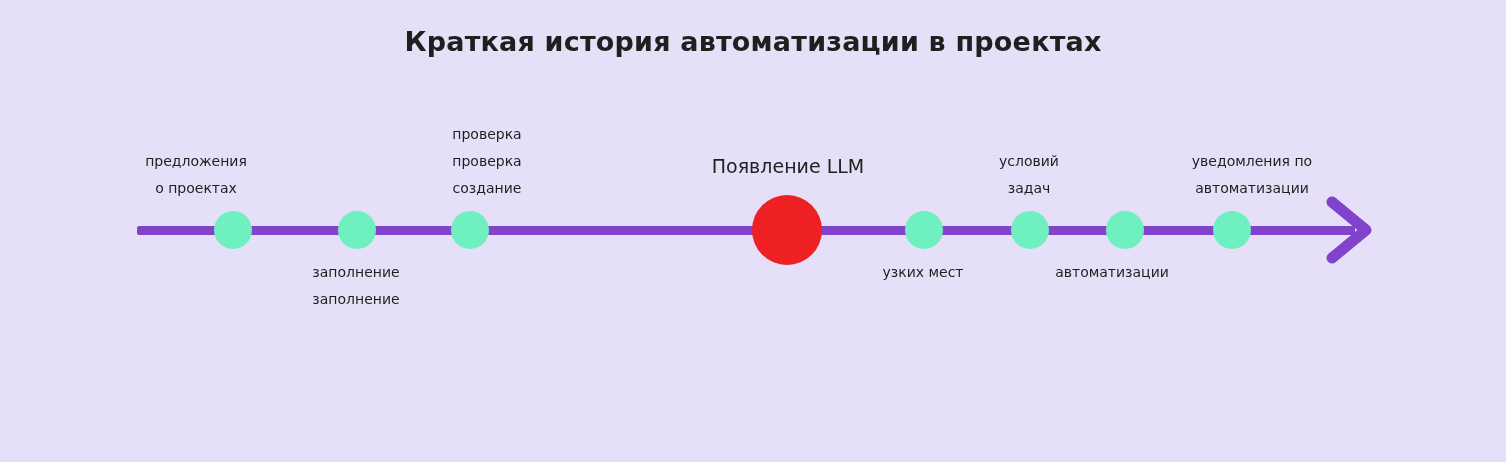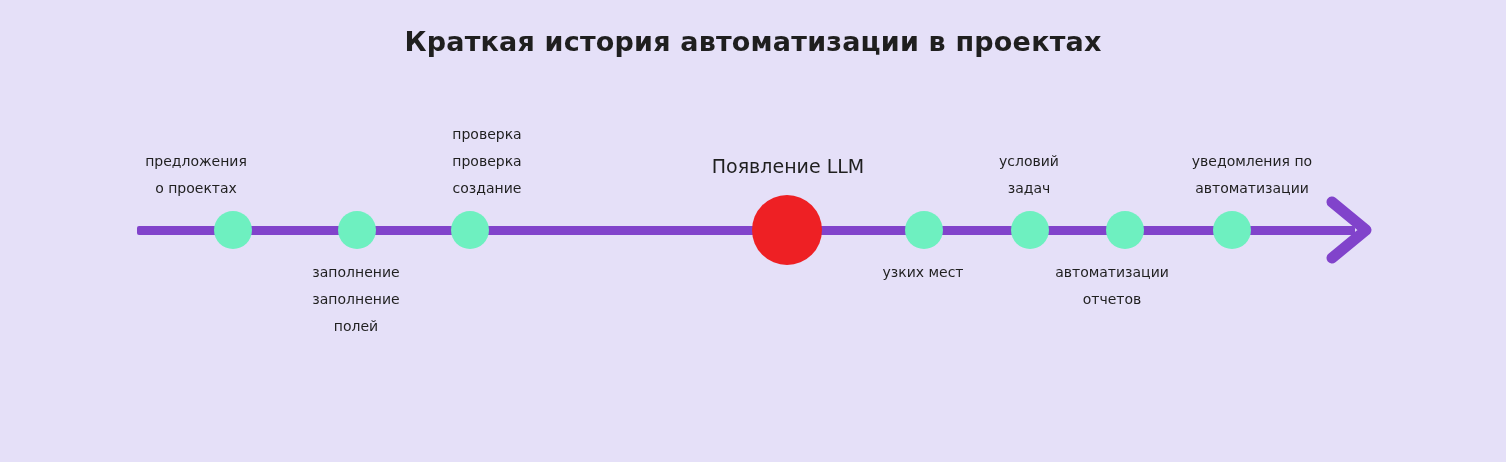--- a/index.html
+++ b/index.html
@@ -82,21 +82,20 @@
     </svg>
   <div class="dot small" style="left: 233px;"></div>
       <div class="label above" style="left: 196px;">
         <div>предложения</div>
         <div>о проектах</div>
       </div>
       <div class="dot small" style="left: 357px;"></div>
       <div class="label below" style="left: 356px;">
         <div>заполнение</div>
         <div>заполнение</div>
-        <div>полей</div>
       </div>
       <div class="dot small" style="left: 470px;"></div>
       <div class="label above" style="left: 487px;">
         <div>проверка</div>
         <div>проверка</div>
         <div>создание</div>
       </div>
       <div class="dot large" style="left: 787px;"></div>
       <div class="label above llm" style="left: 788px;">
         <div>Появление LLM</div>
@@ -106,21 +105,20 @@
         <div>узких мест</div>
       </div>
       <div class="dot small" style="left: 1030px;"></div>
       <div class="label above" style="left: 1029px;">
         <div>условий</div>
         <div>задач</div>
       </div>
       <div class="dot small" style="left: 1125px;"></div>
       <div class="label below" style="left: 1112px;">
         <div>автоматизации</div>
-        <div>отчетов</div>
       </div>
       <div class="dot small" style="left: 1232px;"></div>
       <div class="label above" style="left: 1252px;">
         <div>уведомления по</div>
         <div>автоматизации</div>
       </div>
     </div>
 </div>
 
 </body></html>

